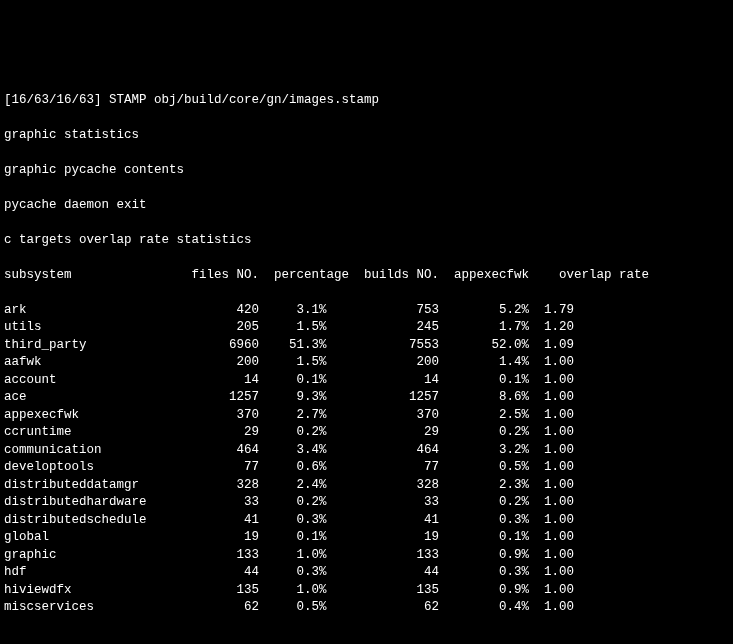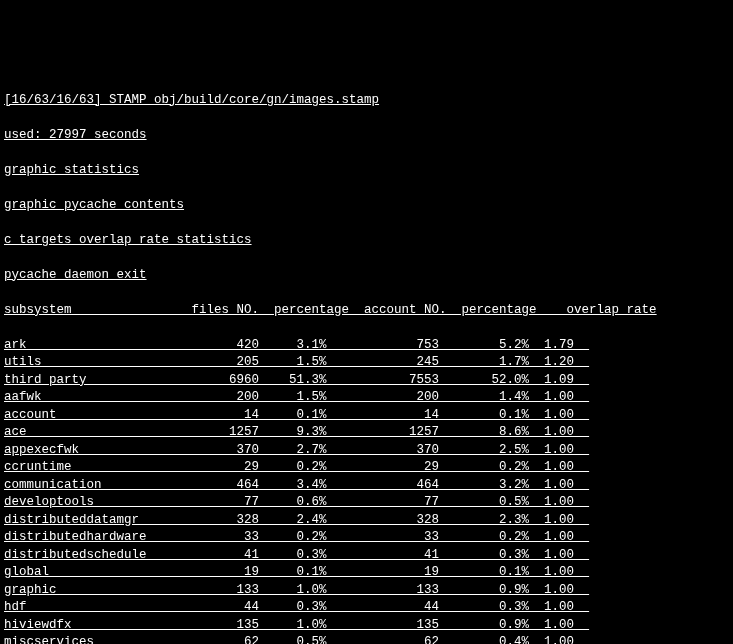--- a/index.html
+++ b/index.html
@@ -5,35 +5,34 @@
     body {
       background: #000;
       color: #fff;
       font-family: 'Courier New', monospace;
       font-size: 12.5px;
       margin: 0;
       padding: 4px;
       white-space: pre;
       line-height: 1.4;
     }
-    .line { display: block; text-decoration: underline; }
+    .line { display: block; }
   </style>
 </head>
 <body>
 
 
 
 <div>
 <span class="line">[16/63/16/63] STAMP obj/build/core/gn/images.stamp</span>
-<span class="line">used: 27997 seconds</span>
 <span class="line">graphic statistics</span>
 <span class="line">graphic pycache contents</span>
+<span class="line">pycache daemon exit</span>
 <span class="line">c targets overlap rate statistics</span>
-<span class="line">pycache daemon exit</span>
-<span class="line" id="header-row">subsystem                files NO.  percentage  account NO.  percentage    overlap rate</span>
+<span class="line" id="header-row">subsystem                files NO.  percentage  builds NO.  appexecfwk    overlap rate</span>
 <span id="table-rows"><span class="line">ark                            420     3.1%            753        5.2%  1.79  </span><span class="line">utils                          205     1.5%            245        1.7%  1.20  </span><span class="line">third_party                   6960    51.3%           7553       52.0%  1.09  </span><span class="line">aafwk                          200     1.5%            200        1.4%  1.00  </span><span class="line">account                         14     0.1%             14        0.1%  1.00  </span><span class="line">ace                           1257     9.3%           1257        8.6%  1.00  </span><span class="line">appexecfwk                     370     2.7%            370        2.5%  1.00  </span><span class="line">ccruntime                       29     0.2%             29        0.2%  1.00  </span><span class="line">communication                  464     3.4%            464        3.2%  1.00  </span><span class="line">developtools                    77     0.6%             77        0.5%  1.00  </span><span class="line">distributeddatamgr             328     2.4%            328        2.3%  1.00  </span><span class="line">distributedhardware             33     0.2%             33        0.2%  1.00  </span><span class="line">distributedschedule             41     0.3%             41        0.3%  1.00  </span><span class="line">global                          19     0.1%             19        0.1%  1.00  </span><span class="line">graphic                        133     1.0%            133        0.9%  1.00  </span><span class="line">hdf                             44     0.3%             44        0.3%  1.00  </span><span class="line">hiviewdfx                      135     1.0%            135        0.9%  1.00  </span><span class="line">miscservices                    62     0.5%             62        0.4%  1.00  </span></span>
 
 
 
 
 
 
 
 
 

